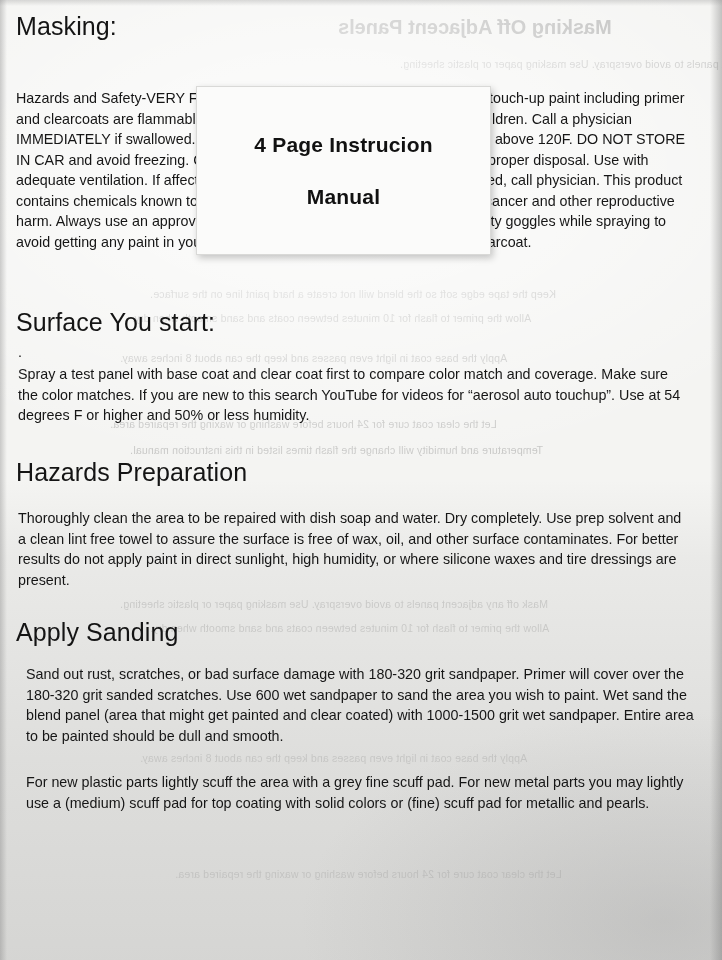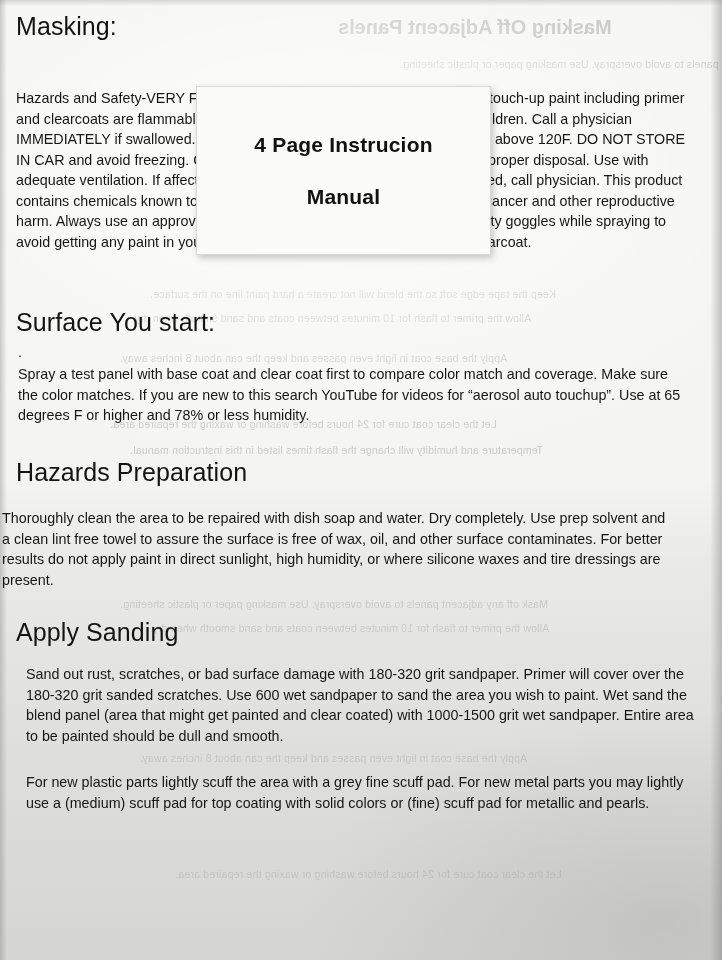--- a/index.html
+++ b/index.html
@@ -160,27 +160,27 @@
       <p class="para">Hazards and Safety-VERY FLAMMABLE. Harmful or fatal if swallowed. All touch-up paint including primer and clearcoats are flammable. Keep away from heat and out of reach of children. Call a physician IMMEDIATELY if swallowed. Avoid contact with skin and eyes. Do not store above 120F. DO NOT STORE IN CAR and avoid freezing. Consult local, state and federal regulations for proper disposal. Use with adequate ventilation. If affected by inhalation remove to fresh air. If continued, call physician. This product contains chemicals known to the state of California to cause birth defects, cancer and other reproductive harm. Always use an approved automotive paint respirator and WEAR safety goggles while spraying to avoid getting any paint in your eyes. This includes the primer, paint and clearcoat.</p>
     </div>
 
     <div class="block" style="left:16px; top:308px; width:690px;">
       <h1 class="sec">Surface You start:</h1>
     </div>
     <div class="block" style="left:18px; top:342px; width:676px;">
       <p class="para">.</p>
     </div>
     <div class="block" style="left:18px; top:364px; width:668px;">
-      <p class="para">Spray a test panel with base coat and clear coat first to compare color match and coverage. Make sure the color matches.  If you are new to this search YouTube for videos for “aerosol auto touchup”.  Use at 65 degrees F or higher and 78% or less humidity.</p>
+      <p class="para">Spray a test panel with base coat and clear coat first to compare color match and coverage. Make sure the color matches.  If you are new to this search YouTube for videos for “aerosol auto touchup”.  Use at 54 degrees F or higher and 50% or less humidity.</p>
     </div>
 
     <div class="block" style="left:16px; top:458px; width:690px;">
       <h1 class="sec">Hazards Preparation</h1>
     </div>
-    <div class="block" style="left:2px; top:508px; width:668px;">
+    <div class="block" style="left:18px; top:508px; width:668px;">
       <p class="para">Thoroughly clean the area to be repaired with dish soap and water.  Dry completely. Use prep solvent and a clean lint free towel to assure the surface is free of wax, oil, and other surface contaminates. For better results do not apply paint in direct sunlight, high humidity, or where silicone waxes and tire dressings are present.</p>
     </div>
 
     <div class="block" style="left:16px; top:618px; width:690px;">
       <h1 class="sec">Apply Sanding</h1>
     </div>
     <div class="block" style="left:26px; top:664px; width:668px;">
       <p class="para">Sand out rust, scratches, or bad surface damage with 180-320 grit sandpaper. Primer will cover over the 180-320 grit sanded scratches. Use 600 wet sandpaper to sand the area you wish to paint. Wet sand the blend panel (area that might get painted and clear coated) with 1000-1500 grit wet sandpaper. Entire area to be painted should be dull and smooth.</p>
     </div>
     <div class="block" style="left:26px; top:772px; width:660px;">

